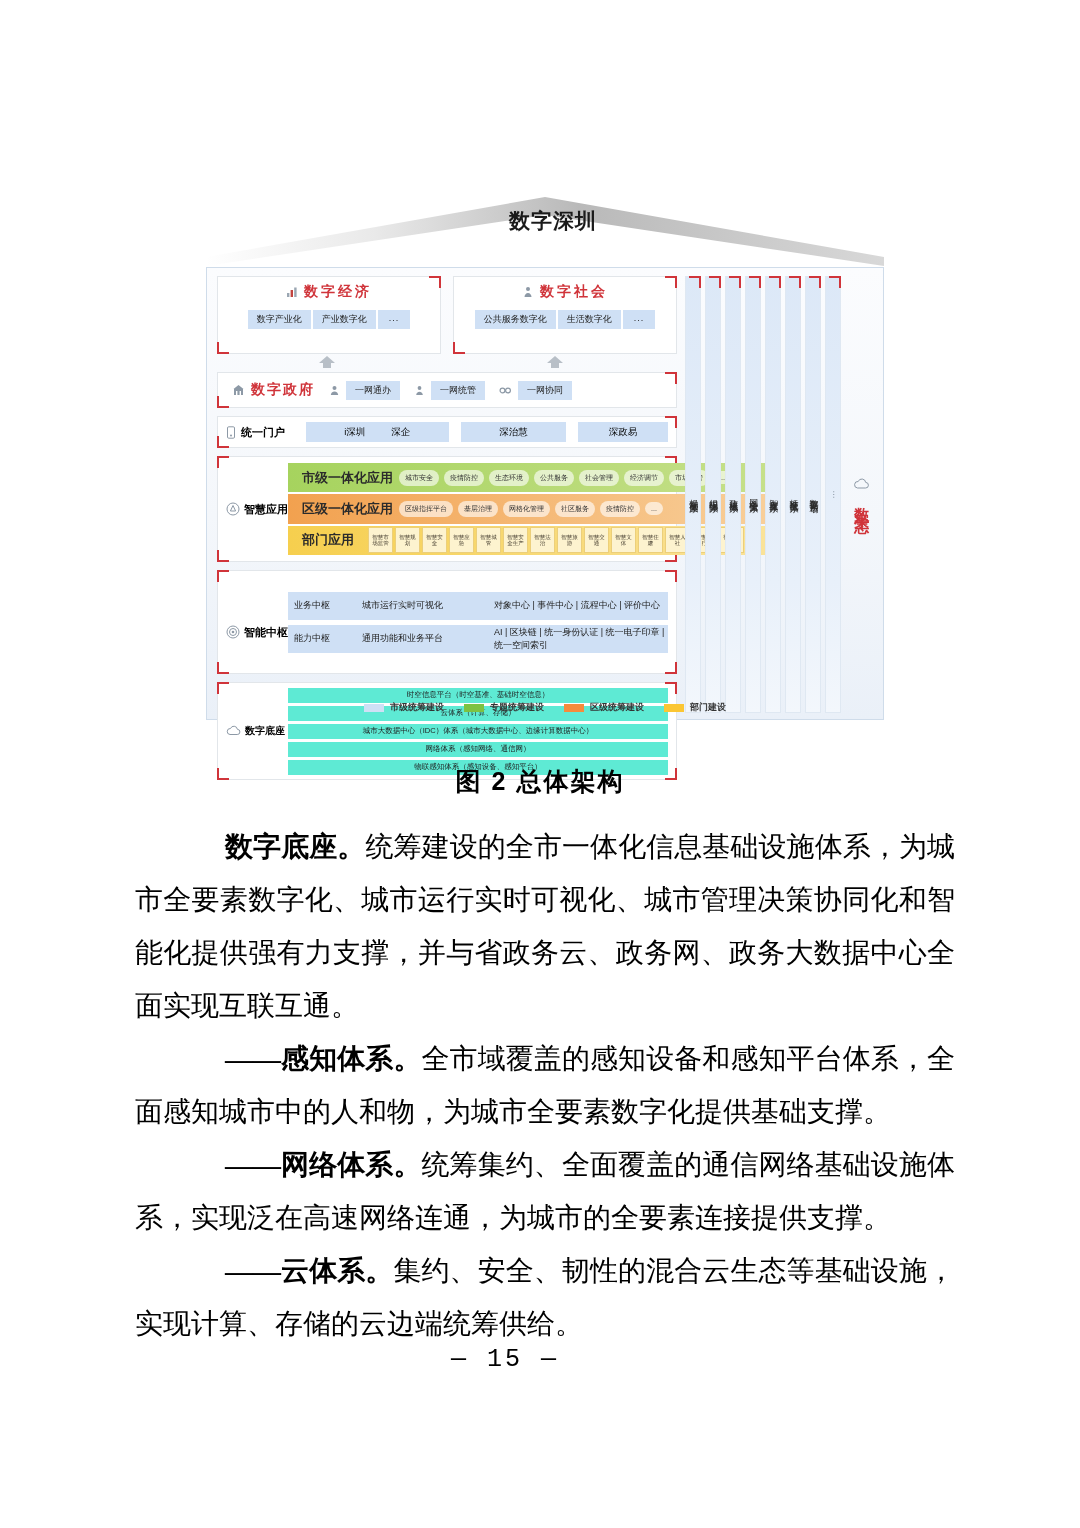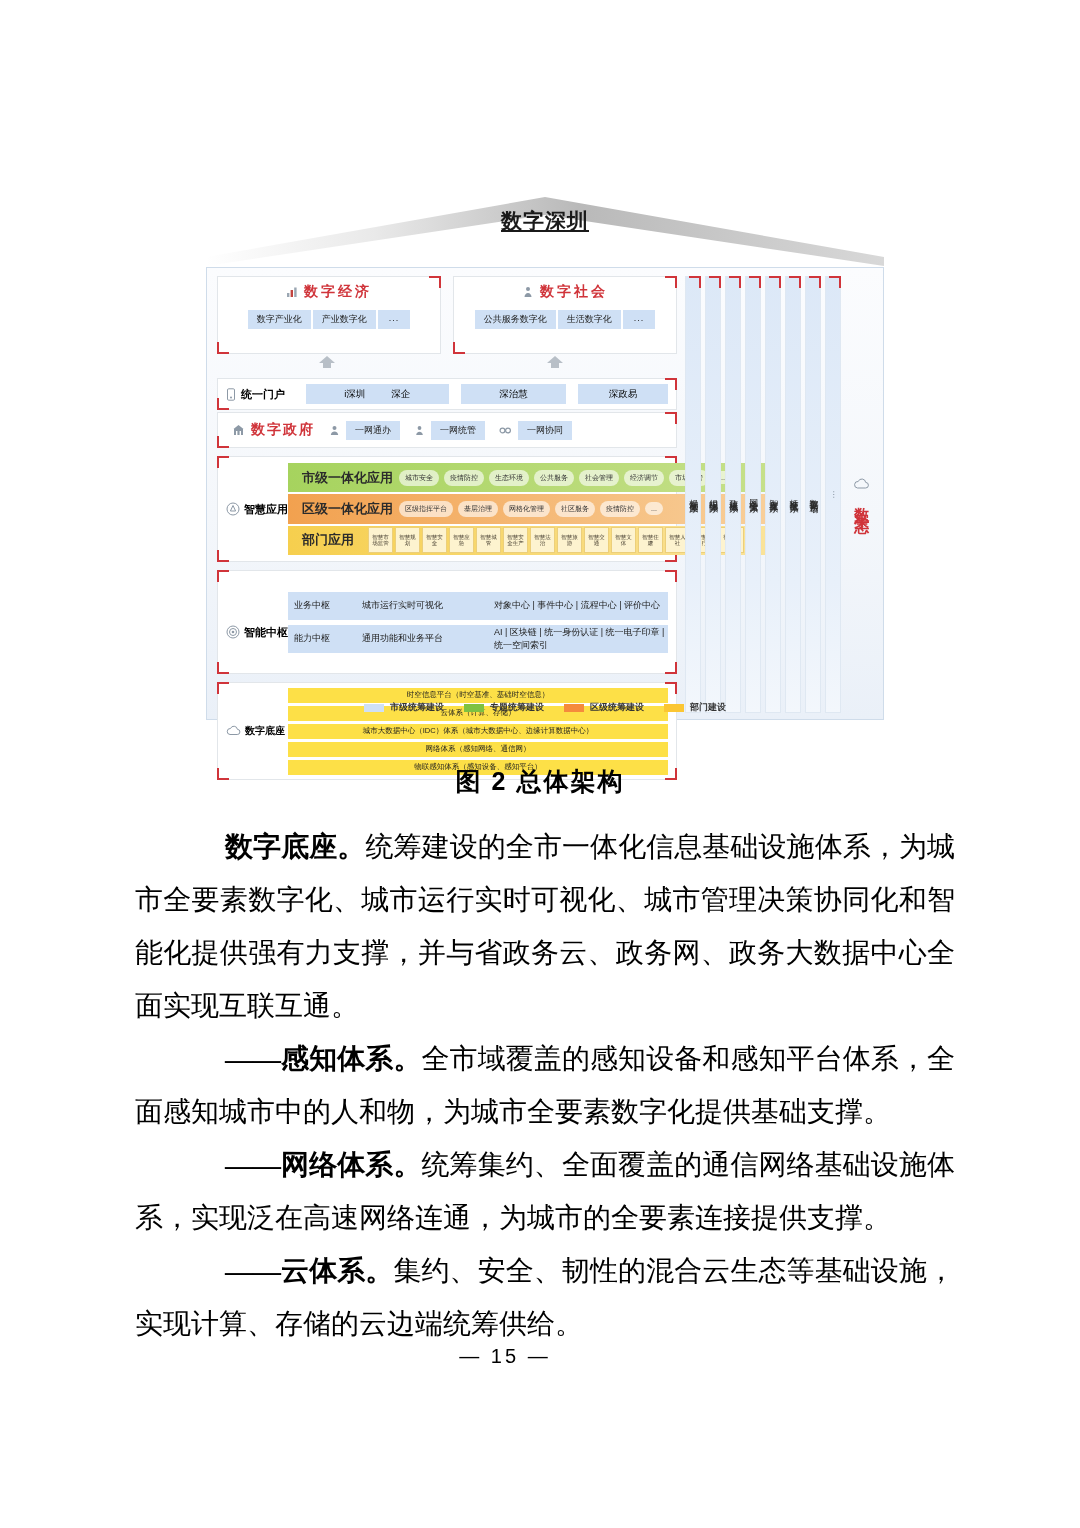--- a/index.html
+++ b/index.html
@@ -19,26 +19,25 @@
     left: 180px; top: 195px;
     width: 730px; height: 560px;
   }
 
   
   .roof {
     position: absolute; left: 26px; top: 0px;
     width: 678px; height: 72px;
   }
   .roof-title {
-    position: absolute; left: 0; top: 12px; width: 678px;
+    position: absolute; left: 8px; top: 12px; width: 678px;
     text-align: center;
     font-family: "Liberation Sans", sans-serif;
     font-weight: bold; font-size: 21px; letter-spacing: 1px;
     color: #1a1a1a;
-    text-decoration: underline;
   }
 
   
   .house {
     position: absolute; left: 26px; top: 72px;
     width: 678px; height: 453px;
     background: linear-gradient(180deg,#fbfcfe 0%, #f4f7fb 55%, #eaf0f8 100%);
     border: 1px solid #cfdcea;
   }
 
@@ -164,21 +163,21 @@
 
   
   .row-base { margin-top:8px; height:98px; display:flex; align-items:center; padding:6px 8px;}
   .base-label {
     width:62px; display:flex; align-items:center; gap:4px;
     font-family:"Liberation Sans",sans-serif; font-weight:bold; font-size:10px;
     white-space:nowrap;
   }
   .base-rows { flex:1; display:flex; flex-direction:column; gap:3px; }
   .base-row {
-    background:#fde047; height:15px;
+    background:#5eead4; height:15px;
     display:flex; align-items:center; justify-content:center;
     font-family:"Liberation Sans",sans-serif; font-size:7.5px; color:#1d1d1d;
   }
 
   
   .pillars { display:flex; gap:4px; height:437px; }
   .pillar {
     position:relative; width:18px; height:100%;
     background: linear-gradient(180deg,#dce8f7 0%,#e8f0fa 70%,#f3f7fc 100%);
     border:1px solid #dfe8f2;
@@ -227,21 +226,21 @@
     position:absolute; left:135px; top:820px; width:820px;
     font-family:"Liberation Serif","DejaVu Serif", serif;
     font-size:28px; line-height:53px; color:#000;
     text-align: justify;
   }
   #body-text p { margin:0; text-indent:2em; }
   #body-text b { font-weight:bold;margin-left:34px; }
   #page-num {
     position:absolute; left:0; top:1345px; width:1080px;
     text-align:center; padding-right:70px;
-    font-family:Liberation Sans, sans-serif; font-size:20px;
+    font-family:Liberation Mono, monospace; font-size:25px;
     letter-spacing:3px;
   }
   .icon { display:inline-flex; align-items:center; justify-content:center; }
 </style>
 </head>
 <body>
 
 <div id="figure-wrap">
 
   <div class="roof">
@@ -305,46 +304,20 @@
         </div>
       </div>
 
       <div class="arrows">
         <svg width="460" height="16" viewBox="0 0 460 16">
           <polygon points="110,2 118,9 114,9 114,14 106,14 106,9 102,9" fill="#b8bfc7"></polygon>
           <polygon points="338,2 346,9 342,9 342,14 334,14 334,9 330,9" fill="#b8bfc7"></polygon>
         </svg>
       </div>
 
-      <div class="card row-portal">
-        <span class="brk brk-tr"></span>
-        <span class="brk brk-bl"></span>
-        <div class="portal-label">
-          <span class="icon">
-            <svg width="10" height="13" viewBox="0 0 10 13">
-                <rect x="1.5" y="0.8" width="7" height="11.4" rx="1.2" fill="none" stroke="#8d99a6" stroke-width="1"></rect>
-                <circle cx="5" cy="9.6" r="1" fill="#8d99a6"></circle>
-              </svg>
-          </span>
-          <span>统一门户</span>
-        </div>
-        <div class="portal-cells">
-          <div class="pcell" style="flex:1.35">
-            <span>i深圳</span>
-            <span>深企</span>
-          </div>
-          <div class="pcell" style="flex:1">
-            <span>深治慧</span>
-          </div>
-          <div class="pcell" style="flex:0.85">
-            <span>深政易</span>
-          </div>
-        </div>
-      </div>
-
       <div class="card row-gov">
         <span class="brk brk-tr"></span>
         <span class="brk brk-bl"></span>
         <div class="gov-title">
           <span class="icon">
             <svg width="13" height="13" viewBox="0 0 13 13">
                 <rect x="2" y="5" width="9" height="6" fill="#8d99a6"></rect>
                 <polygon points="6.5,1 11.5,5 1.5,5" fill="#8d99a6"></polygon>
                 <rect x="4" y="7" width="1.4" height="4" fill="#fff"></rect>
                 <rect x="7.6" y="7" width="1.4" height="4" fill="#fff"></rect>
@@ -371,20 +344,46 @@
           <span class="tagb">一网统管</span>
         </div>
         <div class="gov-item">
           <span class="icon">
             <svg width="13" height="11" viewBox="0 0 13 11">
                 <circle cx="3.5" cy="5.5" r="2.4" fill="none" stroke="#8d99a6" stroke-width="1.2"></circle>
                 <circle cx="9" cy="5.5" r="2.4" fill="none" stroke="#8d99a6" stroke-width="1.2"></circle>
               </svg>
           </span>
           <span class="tagb">一网协同</span>
+        </div>
+      </div>
+
+      <div class="card row-portal">
+        <span class="brk brk-tr"></span>
+        <span class="brk brk-bl"></span>
+        <div class="portal-label">
+          <span class="icon">
+            <svg width="10" height="13" viewBox="0 0 10 13">
+                <rect x="1.5" y="0.8" width="7" height="11.4" rx="1.2" fill="none" stroke="#8d99a6" stroke-width="1"></rect>
+                <circle cx="5" cy="9.6" r="1" fill="#8d99a6"></circle>
+              </svg>
+          </span>
+          <span>统一门户</span>
+        </div>
+        <div class="portal-cells">
+          <div class="pcell" style="flex:1.35">
+            <span>i深圳</span>
+            <span>深企</span>
+          </div>
+          <div class="pcell" style="flex:1">
+            <span>深治慧</span>
+          </div>
+          <div class="pcell" style="flex:0.85">
+            <span>深政易</span>
+          </div>
         </div>
       </div>
 
       <div class="card row-apps">
         <span class="brk brk-tl"></span>
         <span class="brk brk-tr"></span>
         <span class="brk brk-bl"></span>
         <span class="brk brk-br"></span>
         <div class="apps-label">
           <span class="icon">

